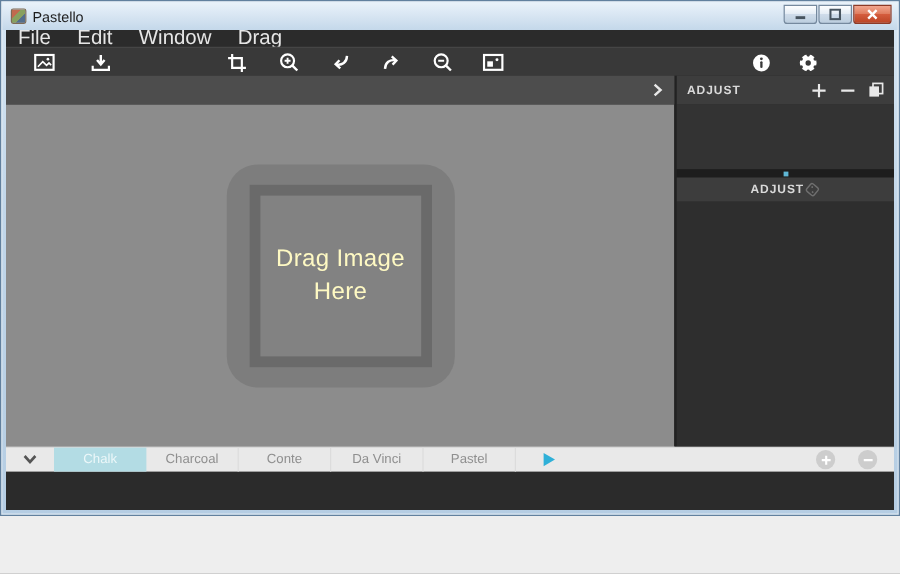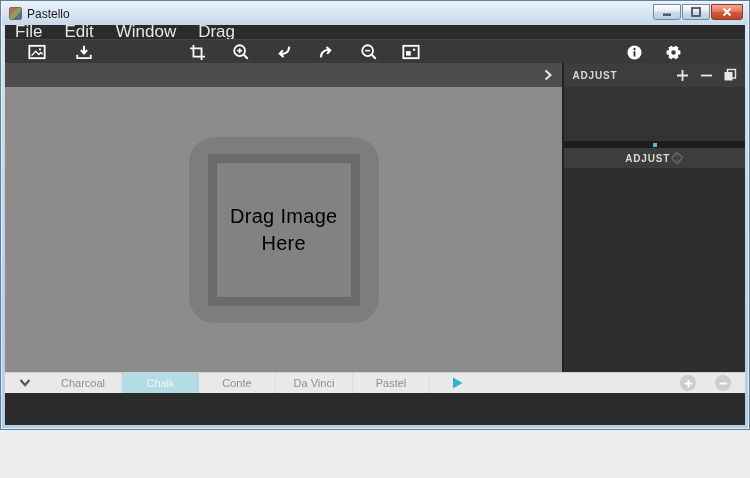--- a/index.html
+++ b/index.html
@@ -44,21 +44,21 @@
   .left { width:559px; display:flex; flex-direction:column; }
   .substrip { height:24px; background:#4d4d4d; position:relative; }
   .collapse-btn { position:absolute; right:5px; top:3px; width:18px; height:18px;
     display:flex; align-items:center; justify-content:center; }
   .canvas { flex:1; background:#8c8c8c; display:flex; align-items:center; justify-content:center; }
   .dropzone { width:190px; height:186px; border-radius:26px; background:#7d7d7d;
     display:flex; align-items:center; justify-content:center; }
   .drop-ring { width:152px; height:152px; border:9px solid #6a6a6a; background:#828282;
     display:flex; align-items:center; justify-content:center; }
   .drop-text { width:125px; text-align:center; font-size:20px; line-height:1.32;
-    color:#000000; letter-spacing:.3px; }
+    color:#fef9c3; letter-spacing:.3px; }
 
   
   .rightpanel { width:183px; background:#2e2e2e; border-left:2px solid #222;
     display:flex; flex-direction:column; }
   .panel-header { height:24px; background:#3d3d3d; display:flex; align-items:center;
     padding:0 8px; justify-content:space-between; }
   .panel-title { font-size:10px; font-weight:bold; letter-spacing:.8px; color:#d9d9d9; }
   .hdr-icons { display:flex; align-items:center; gap:10px; }
   .hdr-btn { width:14px; height:14px; display:flex; align-items:center; justify-content:center; }
   .layers-body { height:54px; background:#333; }
@@ -260,22 +260,22 @@
       </div>
     </div>
 
     <div class="tabbar">
       <div class="tab-collapse">
         <svg width="14" height="12" viewBox="0 0 14 12">
             <path d="M2.5 3 L7 8 L11.5 3" fill="none" stroke="#555" stroke-width="2.2"></path>
           </svg>
       </div>
       <div class="tabs" id="tabs">
+          <div class="tab active">Chalk</div>
           <div class="tab">Charcoal</div>
-          <div class="tab active">Chalk</div>
           <div class="tab">Conte</div>
           <div class="tab">Da Vinci</div>
           <div class="tab">Pastel</div>
         </div>
       <div class="play-btn">
         <svg width="13" height="14" viewBox="0 0 13 14">
             <path d="M2 1.5 L11.5 7 L2 12.5 Z" fill="#2fb0d8"></path>
           </svg>
       </div>
       <div class="tab-spacer"></div>

